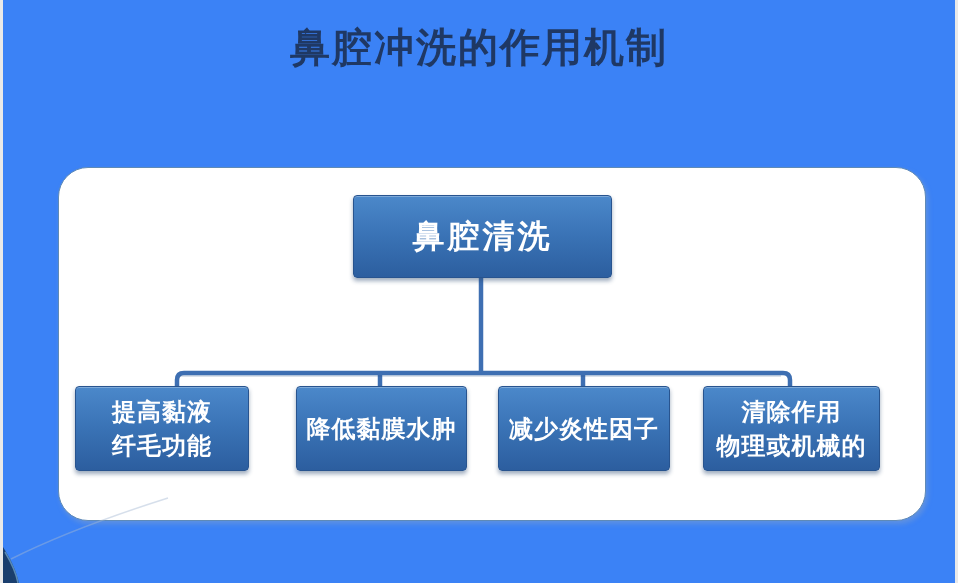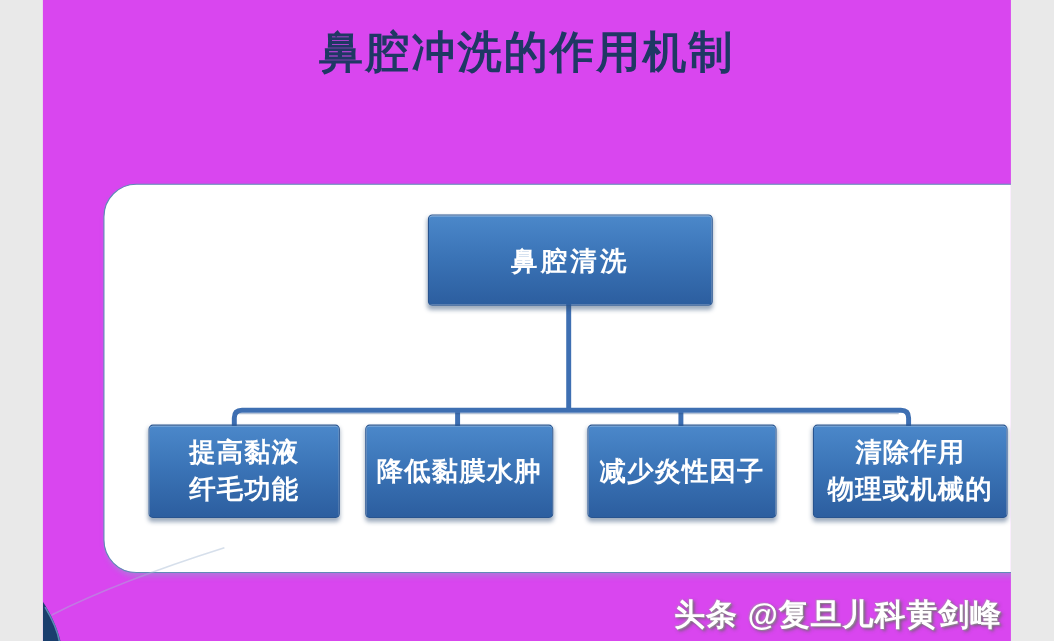--- a/index.html
+++ b/index.html
@@ -1,19 +1,19 @@
 <!DOCTYPE html>
 <html><head>
 <meta charset="utf-8">
 <style>
   html,body{margin:0;padding:0;background:#e9e9e9;}
   .canvas{
     position:relative;
-    width:880px;height:583px;
-    background:#d946ef;
+    width:952px;height:583px;
+    background:#3b82f6;
     overflow:hidden;
     font-family:"Liberation Sans","DejaVu Sans",sans-serif;
     margin:0 auto;
   }
   .title{
     position:absolute;
     top:20px;left:0;width:100%;
     margin:0;
     text-align:center;
     font-size:40px;
@@ -45,30 +45,30 @@
     border:1px solid #28548f;
     border-radius:4px;
     box-shadow:0 3px 4px rgba(40,70,110,0.45), inset 0 1px 0 rgba(255,255,255,0.28);
     color:#ffffff;
     font-weight:800;
     text-align:center;
   }
   .node-root{
     left:350px;top:195px;
     width:257px;height:81px;
-    font-size:24px;
+    font-size:32px;
     letter-spacing:3px;
   }
   .node-child{
     top:386px;height:83px;
     font-size:24px;
     letter-spacing:1px;
     line-height:34px;
   }
-  .child-1{left:96px;width:172px;}
+  .child-1{left:72px;width:172px;}
   .child-2{left:293px;width:169px;}
   .child-3{left:495px;width:170px;text-align:center;}
   .child-4{left:700px;width:175px;}
   .watermark{
     position:absolute;
     right:8px;top:540px;
     font-size:28px;
     font-weight:700;
     letter-spacing:1px;
     color:#ffffff;
@@ -125,17 +125,14 @@
     <span>清除作用</span>
     <span>物理或机械的</span>
   </div>
 
   <svg class="corner-deco" viewBox="0 0 180 100" xmlns="http://www.w3.org/2000/svg">
     <path d="M165,15 Q70,45 8,76" stroke="rgba(165,185,210,0.45)" stroke-width="1.5" fill="none"></path>
     <path d="M0,64 C7,75 13,87 16,100 L0,100 Z" fill="#1a3e6d"></path>
     <path d="M2,69 C8,79 13,89 15,100" stroke="#6fa3cc" stroke-width="1.5" fill="none" opacity="0.75"></path>
   </svg>
 
-  <div class="watermark">
-    <span>头条 @复旦儿科黄剑峰</span>
-  </div>
 
 </div>
 
 </body></html>

